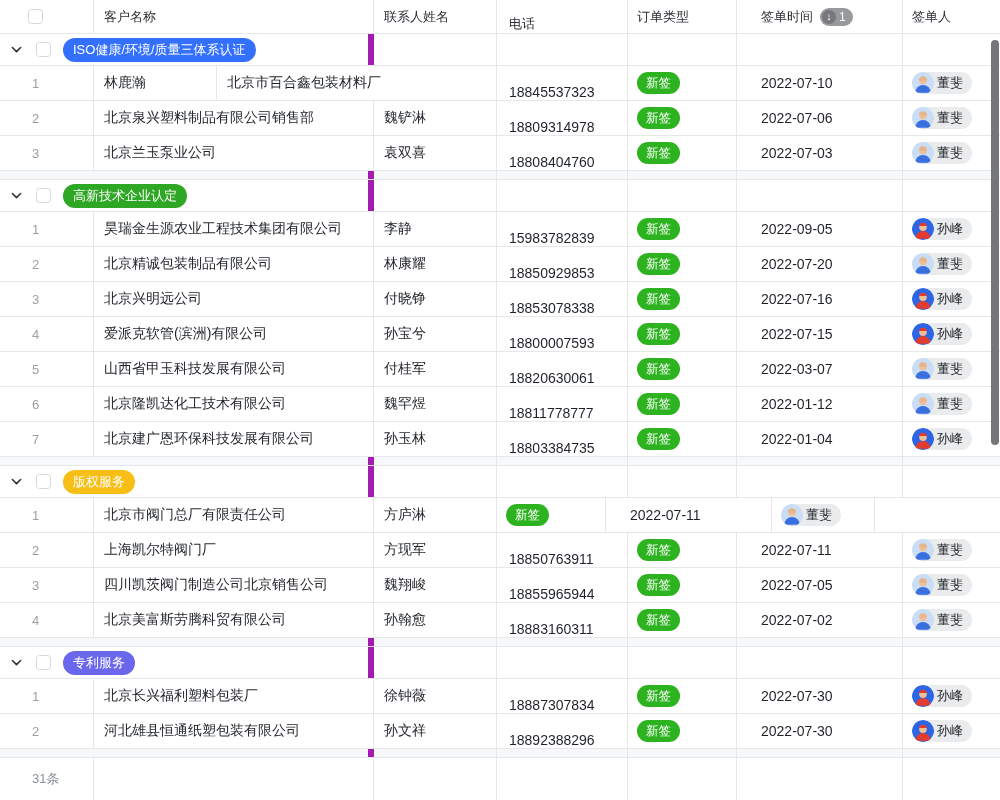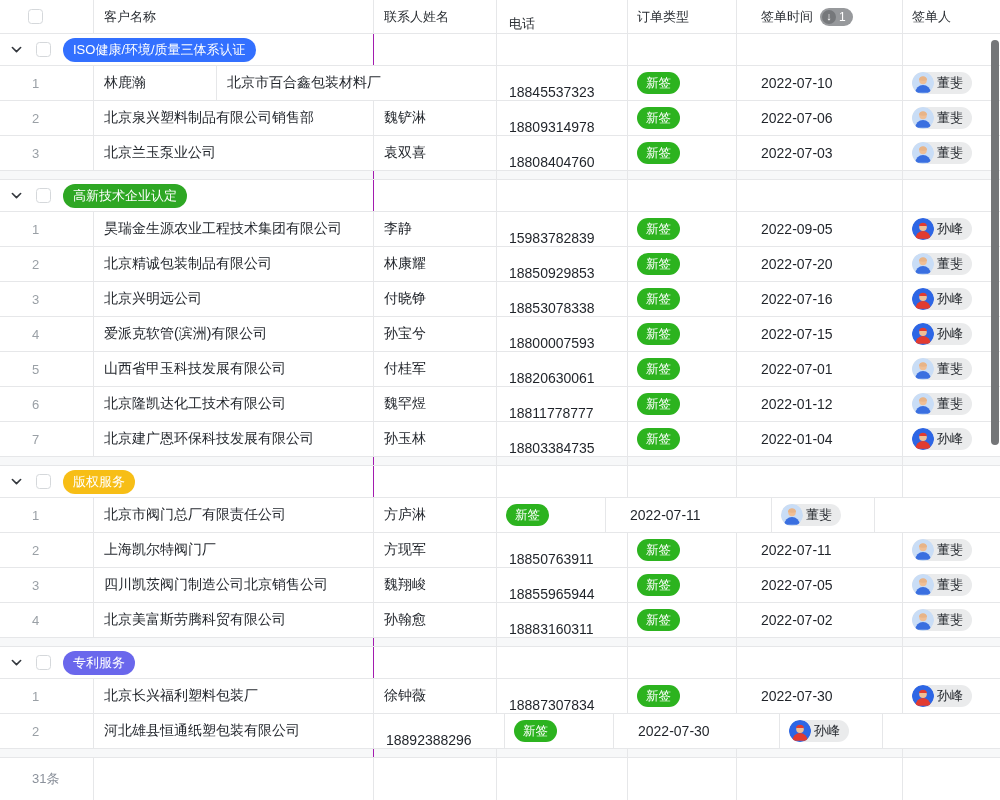--- a/index.html
+++ b/index.html
@@ -13,21 +13,21 @@
   .c-phone{width:131px;padding-left:12px;font-size:14px;align-items:flex-end;}
   .c-type{width:109px;padding-left:9px;}
   .c-date{width:150px;padding-left:8px;font-size:14px;font-weight:500;margin-left:16px;}
   .c-signer{width:103px;padding-left:9px;}
   .c-extra{flex:1 1 auto;border-right:none;padding-left:5px;font-size:13px;}
   .header-row{height:34px;background:#fff;}
   .header-row .cell{font-size:13px;color:#2a2e33;}
   .header-row .c-num{padding-left:0;}
   .data-row{height:35px;}
   .group-row{height:32px;}
-  .group-first{width:374px;display:flex;align-items:center;border-right:1px solid #a21caf;box-sizing:border-box;flex-shrink:0;}
+  .group-first{width:374px;display:flex;align-items:center;border-right:6px solid #a21caf;box-sizing:border-box;flex-shrink:0;}
   .spacer-row{height:9px;background:#f7f8f9;}
   .spacer-row .cell{height:100%;}
   .footer-row{height:42px;border-bottom:none;}
   .footer-row .c-num{color:#8b919b;}
   .chevron{margin-left:10px;display:flex;align-items:center;cursor:pointer;}
   .checkbox{width:15px;height:15px;border:1.5px solid #d5d8db;border-radius:3.5px;background:#fff;margin-left:13px;flex-shrink:0;cursor:pointer;box-sizing:border-box;}
   .header-row .checkbox{margin-left:28px;}
   .group-badge{margin-left:12px;color:#fff;font-size:13px;line-height:1;padding:5px 10px 6px;border-radius:12px;white-space:nowrap;}
   .type-badge{background:#2cb31f;color:#fff;font-size:12.5px;line-height:1;padding:4.5px 9px 5px;border-radius:11px;white-space:nowrap;}
   .signer-pill{display:inline-flex;align-items:center;background:#eaebec;border-radius:12px;height:22px;padding-right:9px;gap:3px;}
@@ -297,21 +297,21 @@
   </div>
 
   <div class="row data-row">
     <div class="cell c-num">5</div>
     <div class="cell c-customer">山西省甲玉科技发展有限公司</div>
     <div class="cell c-contact">付桂军</div>
     <div class="cell c-phone">18820630061</div>
     <div class="cell c-type">
       <span class="type-badge">新签</span>
     </div>
-    <div class="cell c-date">2022-07-01</div>
+    <div class="cell c-date">2022-03-07</div>
     <div class="cell c-signer">
       <span class="signer-pill">
         <span class="avatar">
               <svg viewBox="0 0 24 24">
                 <circle cx="12" cy="12" r="12" fill="#c9ddf6"></circle>
                 <circle cx="12" cy="9.3" r="4.1" fill="#efbf96"></circle>
                 <path d="M12 4.6 a4.4 4.4 0 0 1 4.4 4 a12 12 0 0 1 -8.8 0 a4.4 4.4 0 0 1 4.4 -4z" fill="#e8b488"></path>
                 <path d="M3.6 22.5 a8.4 8.4 0 0 1 16.8 0z" fill="#3a6fe0"></path>
               </svg>
             </span>
@@ -547,20 +547,21 @@
             </span>
         <span class="signer-name">孙峰</span>
       </span>
     </div>
     <div class="cell c-extra"></div>
   </div>
 
   <div class="row data-row">
     <div class="cell c-num">2</div>
     <div class="cell c-customer">河北雄县恒通纸塑包装有限公司</div>
+    <div class="cell c-contact">孙文祥</div>
     <div class="cell c-phone">18892388296</div>
     <div class="cell c-type">
       <span class="type-badge">新签</span>
     </div>
     <div class="cell c-date">2022-07-30</div>
     <div class="cell c-signer">
       <span class="signer-pill">
         <span class="avatar">
               <svg viewBox="0 0 24 24">
                 <circle cx="12" cy="12" r="12" fill="#2d66e5"></circle>

